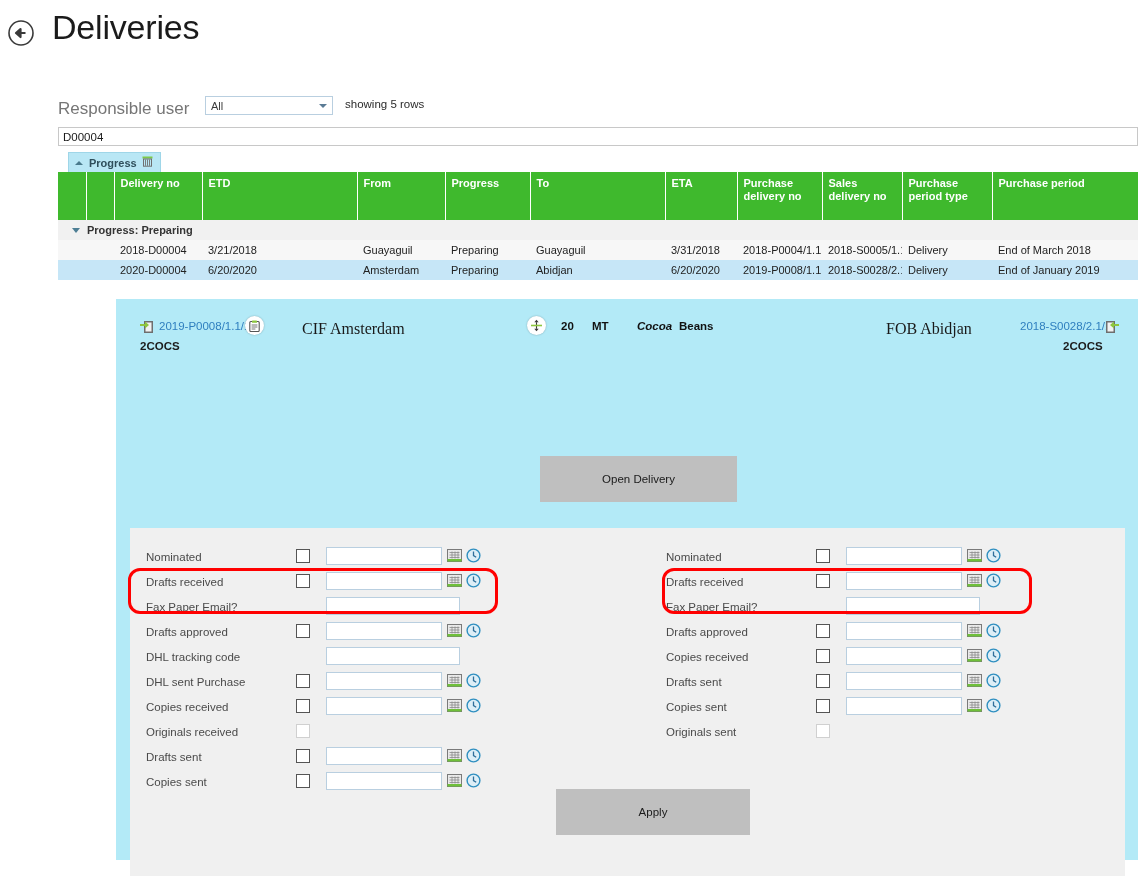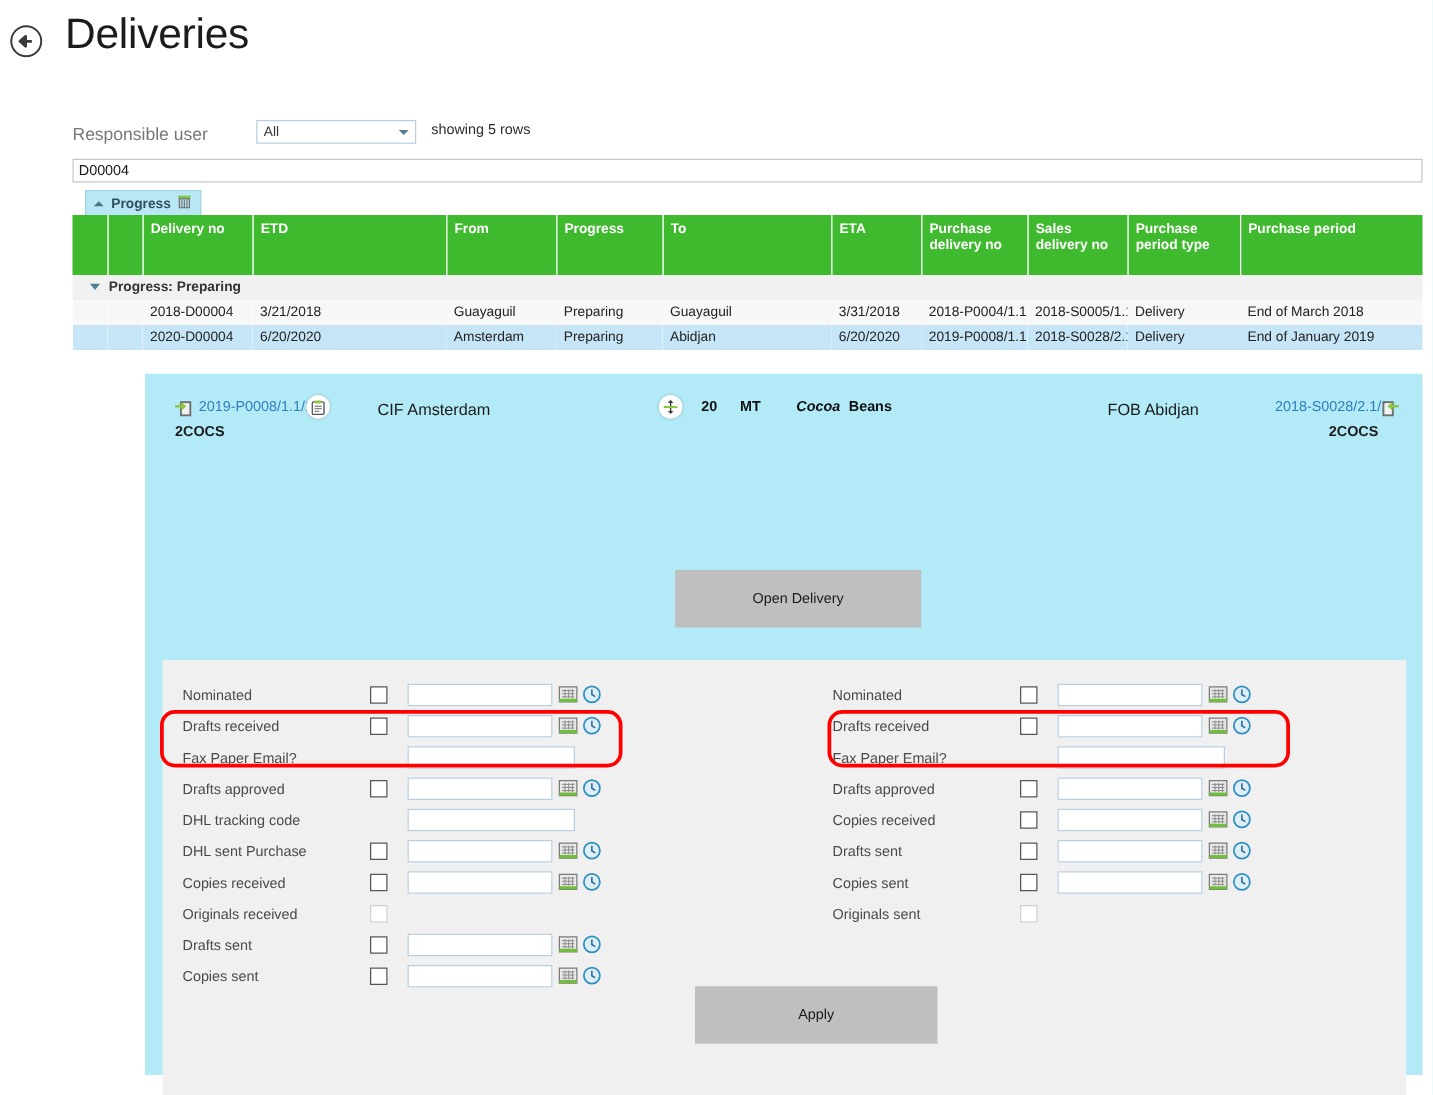--- a/index.html
+++ b/index.html
@@ -43,21 +43,21 @@
   
   .filter-bar {
     position: absolute;
     left: 58px; top: 96px;
     width: 1080px;
     height: 22px;
   }
   .filter-label {
     position: absolute;
     left: 0; top: 3px;
-    font-size: 14px;
+    font-size: 17px;
     color: #767676;
   }
   .filter-select {
     position: absolute;
     left: 147px; top: 0;
     width: 128px; height: 19px;
     border: 1px solid #b9cfe0;
     background: #fff;
     box-sizing: border-box;
     cursor: pointer;
@@ -207,22 +207,23 @@
     cursor: pointer;
   }
   .doc-sub {
     position: absolute;
     font-size: 11.5px;
     font-weight: bold;
     color: #1b1b1b;
   }
   .static-text {
     position: absolute;
-    font-size: 13px;
+    font-size: 16px;
     color: #1a1a1a;
+    font-family: Liberation Serif, serif;
   }
   .bold-text {
     position: absolute;
     font-size: 11.5px;
     font-weight: bold;
     color: #111;
   }
   .round-icon {
     position: absolute;
     width: 19px; height: 19px;

